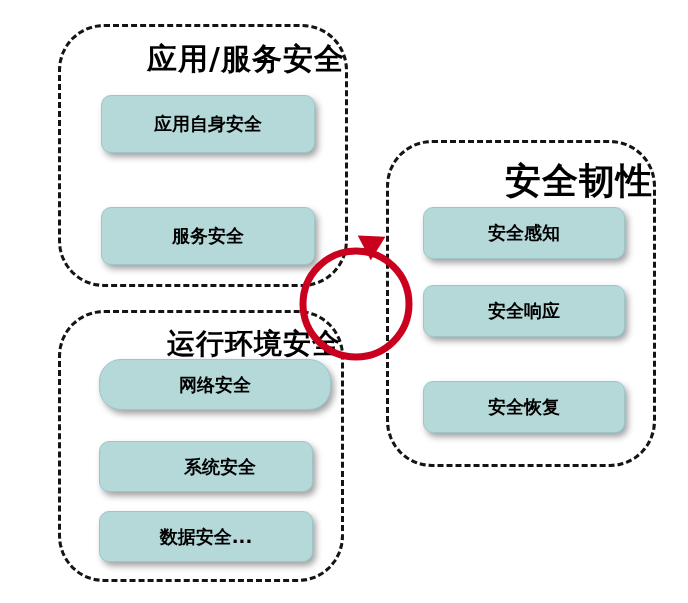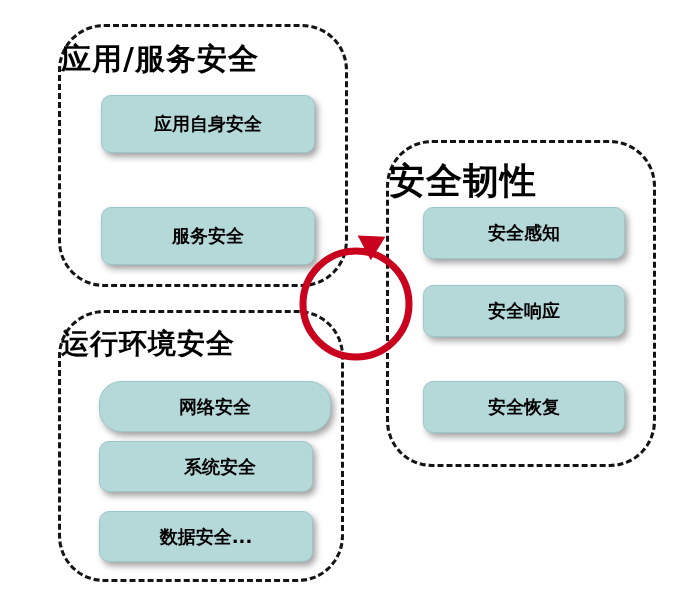--- a/index.html
+++ b/index.html
@@ -18,21 +18,21 @@
   .group {
     position: absolute;
     border: 3px dashed var(--border, #141414);
     border-radius: 46px;
     z-index: 1;
   }
   .group-title {
     position: absolute;
     left: 0;
     width: 100%;
-    text-align: left;
+    text-align: right;
     font-weight: bold;
     color: var(--text, #000000);
     letter-spacing: 1px;
     white-space: nowrap;
   }
   .box {
     position: absolute;
     background: var(--box-fill, #b5d8d9);
     border: 1px solid var(--box-edge, #9cc7c8);
     border-radius: 10px;
@@ -46,21 +46,21 @@
     white-space: nowrap;
   }
   
   .g1 { left: 58px; top: 24px; width: 290px; height: 263px; }
   .g1 .group-title { top: 12px; font-size: 30px; }
   .g1 .b1 { left: 40px; top: 68px;  width: 214px; height: 58px; }
   .g1 .b2 { left: 40px; top: 180px; width: 214px; height: 58px; }
   
   .g2 { left: 58px; top: 310px; width: 286px; height: 272px; }
   .g2 .group-title { top: 12px; font-size: 28px; }
-  .g2 .b1 { left: 38px; top: 68px;  width: 232px; height: 51px; border-radius: 22px; }
+  .g2 .b1 { left: 38px; top: 46px;  width: 232px; height: 51px; border-radius: 22px; }
   .g2 .b2 { left: 38px; top: 128px; width: 214px; height: 51px; padding-left: 28px; }
   .g2 .b3 { left: 38px; top: 198px; width: 214px; height: 51px; }
   
   .g3 { left: 386px; top: 140px; width: 270px; height: 327px; }
   .g3 .group-title { top: 14px; font-size: 36px; }
   .g3 .b1 { left: 34px; top: 64px;  width: 202px; height: 52px; }
   .g3 .b2 { left: 34px; top: 142px; width: 202px; height: 52px; }
   .g3 .b3 { left: 34px; top: 238px; width: 202px; height: 52px; }
   
   .cycle-arrow {

